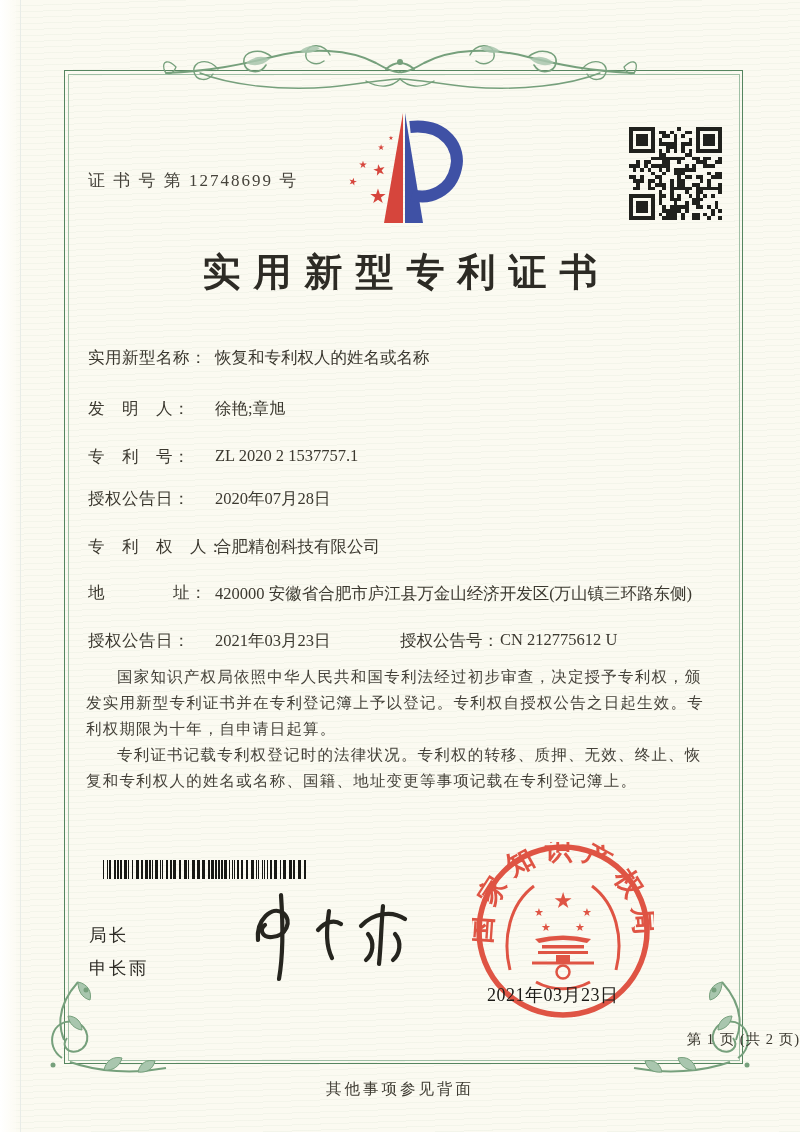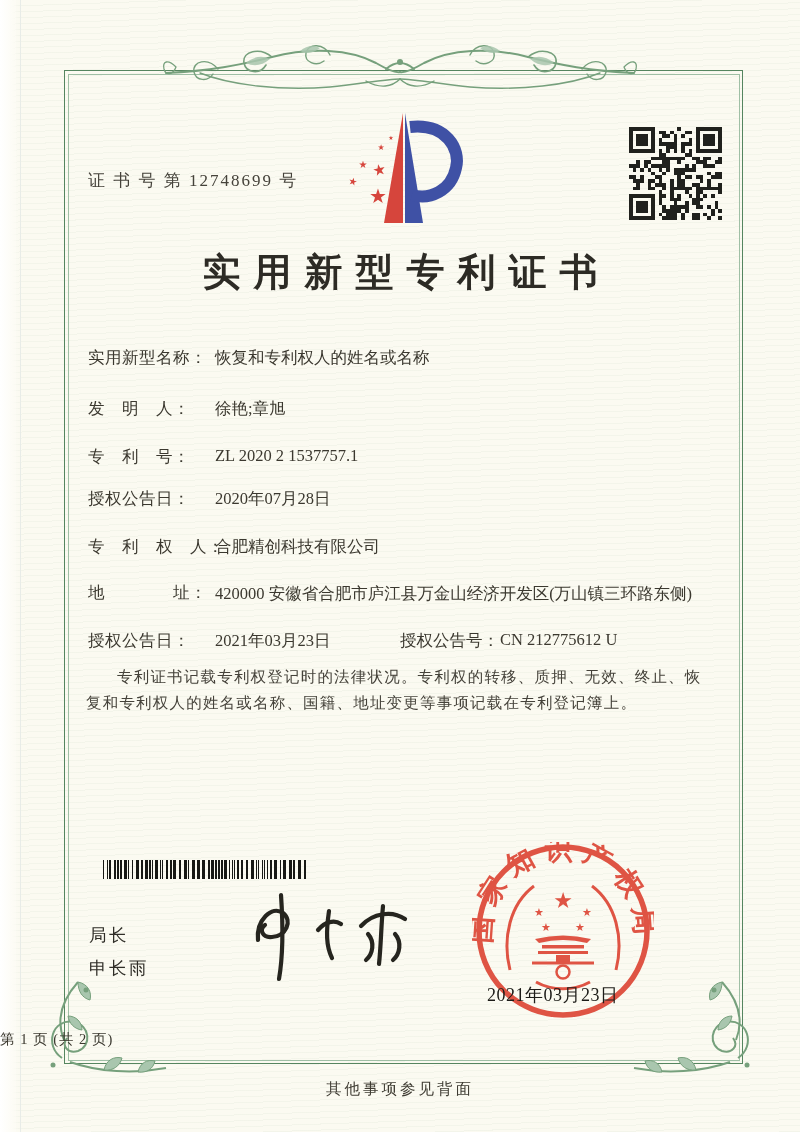--- a/index.html
+++ b/index.html
@@ -34,21 +34,21 @@
   .grant-value{position:absolute;left:412px;top:0;}
   .body-text{position:absolute;left:86px;top:664px;width:632px;
     font-size:15.5px;line-height:26px;letter-spacing:1.2px;color:#45423a;}
   .body-text p{margin:0;text-indent:2em;}
   .barcode{position:absolute;left:103px;top:860px;width:206px;height:19px;display:flex;align-items:stretch;}
   .barcode span{display:block;height:100%;}
   .officials{position:absolute;left:89px;top:919px;font-size:17.5px;letter-spacing:2.5px;line-height:33px;color:#2f2d27;}
   .signature{position:absolute;left:222px;top:884px;width:205px;height:104px;}
   .seal{position:absolute;left:472px;top:842px;width:182px;height:182px;}
   .seal-date{position:absolute;left:487px;top:983px;font-size:18px;letter-spacing:.5px;color:#1d1c18;z-index:3;}
-  .page-info{position:absolute;left:0;top:1030px;width:100%;text-align:left;font-size:14.5px;letter-spacing:1px;color:#3b382f;}
+  .page-info{position:absolute;left:0;top:1030px;width:100%;text-align:right;font-size:14.5px;letter-spacing:1px;color:#3b382f;}
   .back-note{position:absolute;left:0;top:1079px;width:100%;text-align:center;font-size:15.5px;letter-spacing:3px;color:#3f3c33;}
 </style>
 </head>
 <body>
 
 <div class="texture"></div>
 <div class="scan-edge"></div>
 
 <div class="frame"></div>
 
@@ -457,20 +457,21 @@
   <span class="f-value wrap">420000 安徽省合肥市庐江县万金山经济开发区(万山镇三环路东侧)</span>
 </div>
 <div class="frow" style="top:630px">
   <span class="f-label">授权公告日：</span>
   <span class="f-value">2021年03月23日</span>
   <span class="grant-label">授权公告号：</span>
   <span class="grant-value">CN 212775612 U</span>
 </div>
 
 <div class="body-text">
+  <p>国家知识产权局依照中华人民共和国专利法经过初步审查，决定授予专利权，颁发实用新型专利证书并在专利登记簿上予以登记。专利权自授权公告之日起生效。专利权期限为十年，自申请日起算。</p>
   <p>专利证书记载专利权登记时的法律状况。专利权的转移、质押、无效、终止、恢复和专利权人的姓名或名称、国籍、地址变更等事项记载在专利登记簿上。</p>
 </div>
 
 <div class="barcode" id="barcode">
     <span style="width:1px;background:#171814"></span>
     <span style="width:3px"></span>
     <span style="width:1px;background:#171814"></span>
     <span style="width:1px"></span>
     <span style="width:2px;background:#171814"></span>
     <span style="width:3px"></span>

